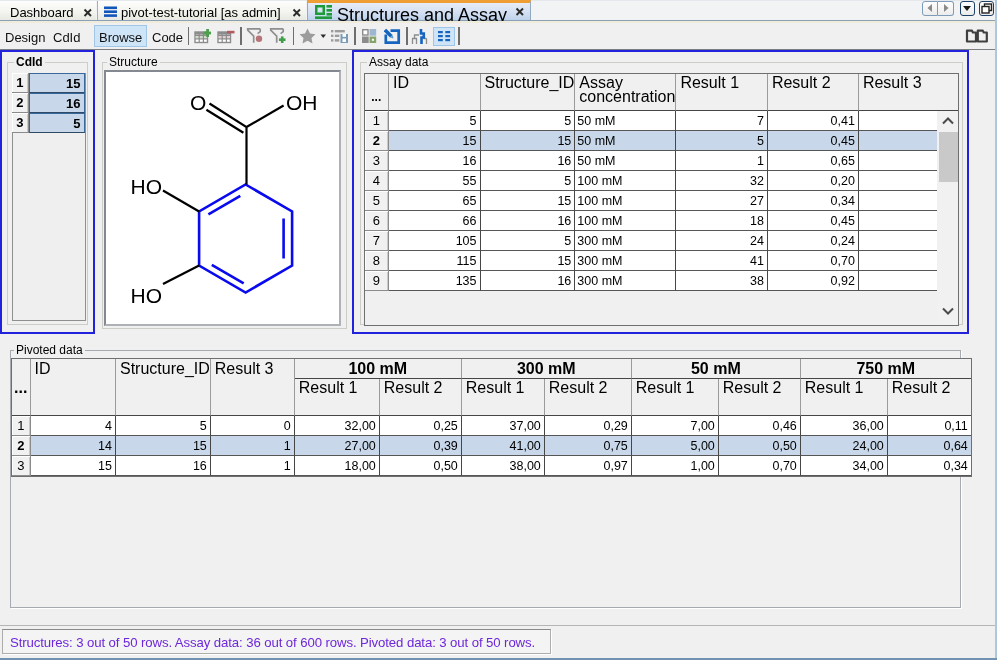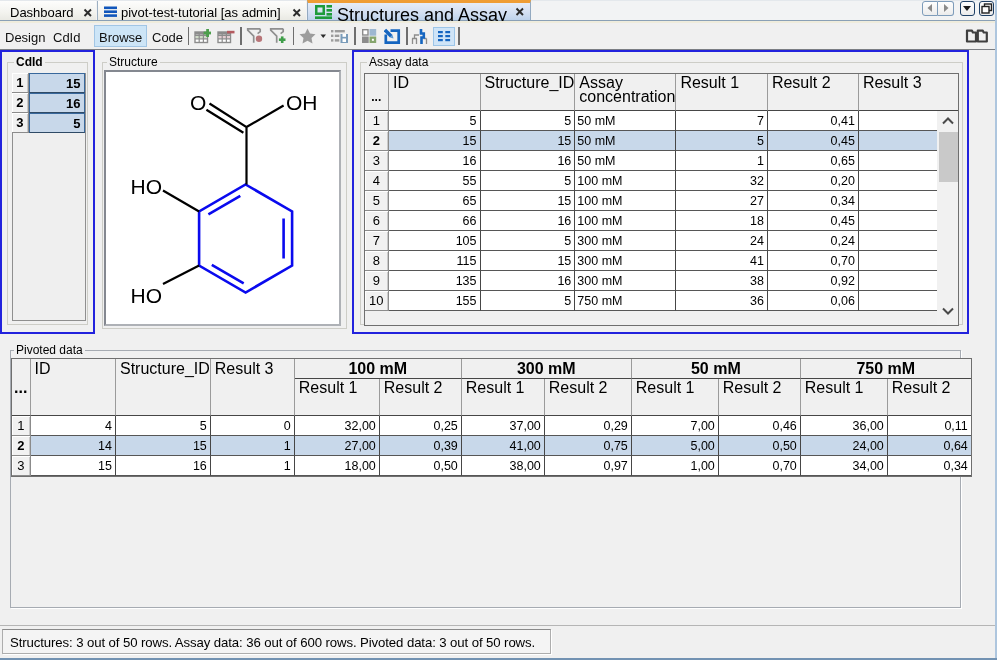--- a/index.html
+++ b/index.html
@@ -35,21 +35,21 @@
   .dtab td { overflow:hidden; white-space:nowrap; }
   .hcell { background:#f0f0f0; font-family:"Liberation Sans",sans-serif; font-size:16px; vertical-align:top; padding:2.5px 0 0 4px; border-right:1px solid #9b9b9b; border-bottom:1px solid #464646; line-height:14px; }
   .rh { background:#f1f1f1; font-family:"Liberation Sans",sans-serif; font-size:13px; font-weight:normal; text-align:center; border-right:1px solid #8b8b8b; border-bottom:1px solid #8b8b8b; box-shadow: inset 1px 1px 0 #fff, inset -1px 0 0 #c9c9c9; }
   .dc { font-family:"Liberation Sans",sans-serif; font-size:12.5px; text-align:right; padding:0 3px 0 0; border-right:1px solid #464646; border-bottom:1px solid #565656; background:#fff; color:#000; }
   .dcl { text-align:left; padding:0 0 0 2px; }
   .sel { background:#c8d8ea; }
 
   
   #statussep { left:0; top:625px; width:997px; height:1px; background:#b5b5b5; }
   #statusbox { left:2px; top:629px; width:549px; height:25px; background:#f4f4f4; border:1px solid #adadad; border-top:1px solid #8a8a8a; box-shadow:1px 1px 0 #fff; }
-  #statustext { position:absolute; left:7px; top:4.5px; font-size:13.2px; color:#000000; letter-spacing:-0.1px; }
+  #statustext { position:absolute; left:7px; top:4.5px; font-size:13.2px; color:#6d28d9; letter-spacing:-0.1px; }
 
   
   #winright { left:995px; top:0; width:2px; height:660px; background:#aec6de; }
   #winbottom { left:0; top:657.5px; width:997px; height:2.5px; background:#7292b2; }
 </style>
 </head>
 <body>
 
 <div id="tabbar" class="abs"></div>
 <div id="tabline" class="abs"></div>
@@ -388,29 +388,20 @@
           <td class="dc">1</td>
         </tr>
     <tr style="height:20px;">
           <td class="rh">9</td>
           <td class="dc">135</td>
           <td class="dc">16</td>
           <td class="dc dcl">300 mM</td>
           <td class="dc">38</td>
           <td class="dc">0,92</td>
           <td class="dc">1</td>
-        </tr>
-    <tr style="height:20px;">
-          <td class="rh">10</td>
-          <td class="dc">155</td>
-          <td class="dc">5</td>
-          <td class="dc dcl">750 mM</td>
-          <td class="dc">36</td>
-          <td class="dc">0,06</td>
-          <td class="dc">0</td>
         </tr>
   </tbody>
     </table>
   <div style="position:absolute;left:573.5px;top:0;width:21.5px;height:37.5px;background:#f0f0f0;border-bottom:1px solid #464646;"></div>
 
   <div style="position:absolute;left:572.5px;top:37.5px;width:22px;height:216px;background:#f1f1f1;">
     <div style="position:absolute;left:1.5px;top:20.5px;width:19px;height:50px;background:#c9c9c9;"></div>
     <svg style="position:absolute;left:5px;top:6px;" width="12" height="8">
         <path d="M1 6.5 L6 1.5 L11 6.5" fill="none" stroke="#4a4a4a" stroke-width="2"></path>
       </svg>

